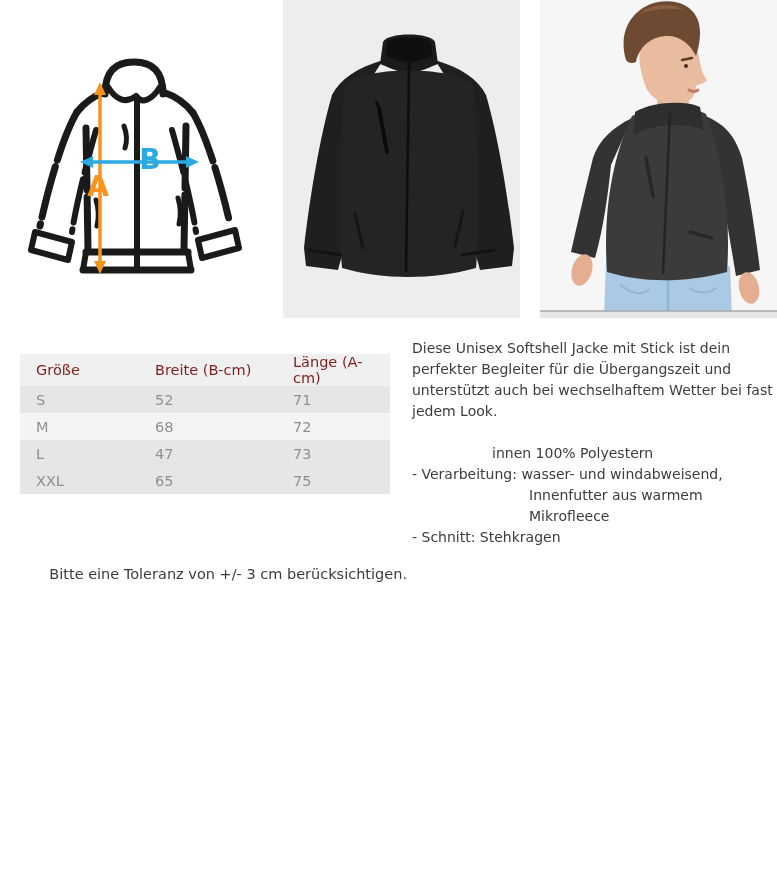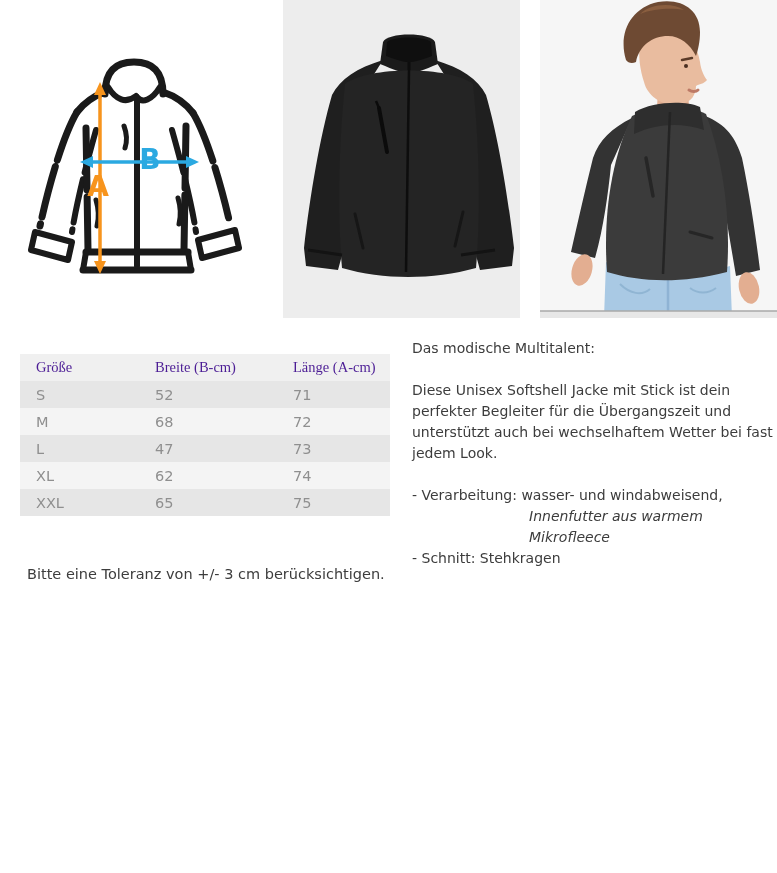--- a/index.html
+++ b/index.html
@@ -17,38 +17,38 @@
     border-collapse:collapse;table-layout:fixed;
     font-size:14.5px;color:#8f8f8f;
   }
   .size-table th,.size-table td{
     font-weight:normal;text-align:left;padding:0 0 0 16px;height:27px;
   }
   .size-table col.c1{width:119px}
   .size-table col.c2{width:138px}
   .size-table col.c3{width:113px}
   .size-table thead tr{background:#f0f0f0;}
-  .size-table thead th{color:#4c1d95;font-family:Liberation Serif, serif;}
+  .size-table thead th{color:#7f1d1d;}
   .size-table tbody tr.odd{background:#e6e6e6;}
   .size-table tbody tr.even{background:#f4f4f4;}
   
   .tolerance{
     position:absolute;left:27px;top:566px;width:380px;
-    font-size:14.5px;color:#3d3d3d;
+    font-size:14.5px;color:#3d3d3d;text-align:right;
   }
   
   .description{
     position:absolute;left:412px;top:338px;width:366px;
     font-size:14px;line-height:21px;color:#3c3c3c;
   }
   .description p{margin:0 0 21px 0;}
   .description p.pre-specs{margin-bottom:31px;}
   .spec-line{line-height:21px;white-space:nowrap;}
   .spec-line.ind-a{padding-left:80px;}
-  .spec-line.ind-b{padding-left:117px;font-style:italic;}
+  .spec-line.ind-b{padding-left:117px;}
 </style>
 </head>
 <body>
 
 <div class="page">
 
   <div class="diagram-panel">
     <svg width="250" height="240" viewBox="0 0 250 240">
       <g fill="none" stroke="#1a1a1a" stroke-width="7" stroke-linecap="round" stroke-linejoin="round">
 
@@ -180,39 +180,34 @@
       <tr class="even">
         <td>M</td>
         <td>68</td>
         <td>72</td>
       </tr>
       <tr class="odd">
         <td>L</td>
         <td>47</td>
         <td>73</td>
       </tr>
-      <tr class="even">
-        <td>XL</td>
-        <td>62</td>
-        <td>74</td>
-      </tr>
       <tr class="odd">
         <td>XXL</td>
         <td>65</td>
         <td>75</td>
       </tr>
     </tbody>
   </table>
 
   <div class="tolerance">Bitte eine Toleranz von +/- 3 cm berücksichtigen.</div>
 
   <div class="description">
-    <p>Das modische Multitalent:</p>
     <p>Diese Unisex Softshell Jacke mit Stick ist dein perfekter Begleiter für die Übergangszeit und unterstützt auch bei wechselhaftem Wetter bei fast jedem Look.</p>
     <div>
+      <div class="spec-line ind-a">innen 100% Polyestern</div>
       <div class="spec-line">- Verarbeitung: wasser- und windabweisend,</div>
       <div class="spec-line ind-b">Innenfutter aus warmem</div>
       <div class="spec-line ind-b">Mikrofleece</div>
       <div class="spec-line">- Schnitt: Stehkragen</div>
     </div>
   </div>
 
 </div>
 
 </body></html>

